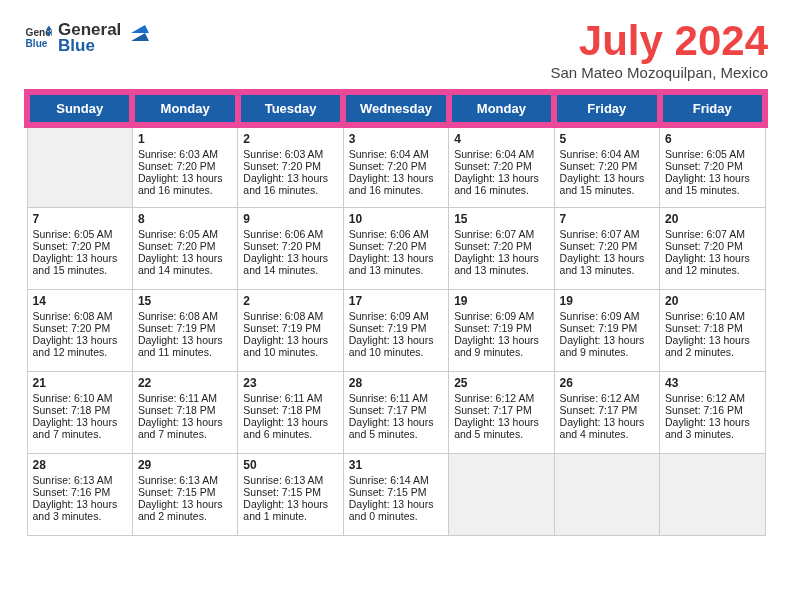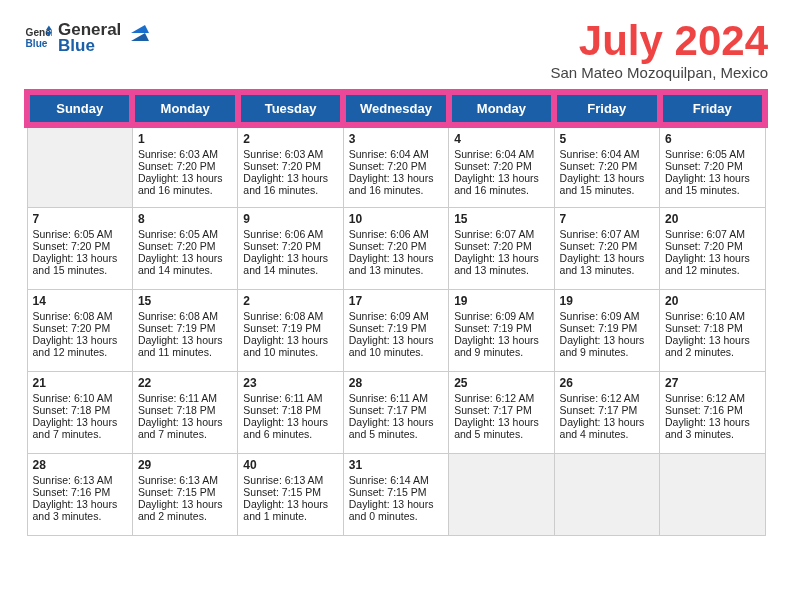--- a/index.html
+++ b/index.html
@@ -275,41 +275,41 @@
           <div>Sunset: 7:17 PM</div>
           <div>Daylight: 13 hours and 5 minutes.</div>
         </td>
         <td>
           <span class="day-number">26</span>
           <div>Sunrise: 6:12 AM</div>
           <div>Sunset: 7:17 PM</div>
           <div>Daylight: 13 hours and 4 minutes.</div>
         </td>
         <td>
-          <span class="day-number">27</span>
+          <span class="day-number">43</span>
           <div>Sunrise: 6:12 AM</div>
           <div>Sunset: 7:16 PM</div>
           <div>Daylight: 13 hours and 3 minutes.</div>
         </td>
       </tr>
       <tr>
         <td>
           <span class="day-number">28</span>
           <div>Sunrise: 6:13 AM</div>
           <div>Sunset: 7:16 PM</div>
           <div>Daylight: 13 hours and 3 minutes.</div>
         </td>
         <td>
           <span class="day-number">29</span>
           <div>Sunrise: 6:13 AM</div>
           <div>Sunset: 7:15 PM</div>
           <div>Daylight: 13 hours and 2 minutes.</div>
         </td>
         <td>
-          <span class="day-number">40</span>
+          <span class="day-number">50</span>
           <div>Sunrise: 6:13 AM</div>
           <div>Sunset: 7:15 PM</div>
           <div>Daylight: 13 hours and 1 minute.</div>
         </td>
         <td>
           <span class="day-number">31</span>
           <div>Sunrise: 6:14 AM</div>
           <div>Sunset: 7:15 PM</div>
           <div>Daylight: 13 hours and 0 minutes.</div>
         </td>

